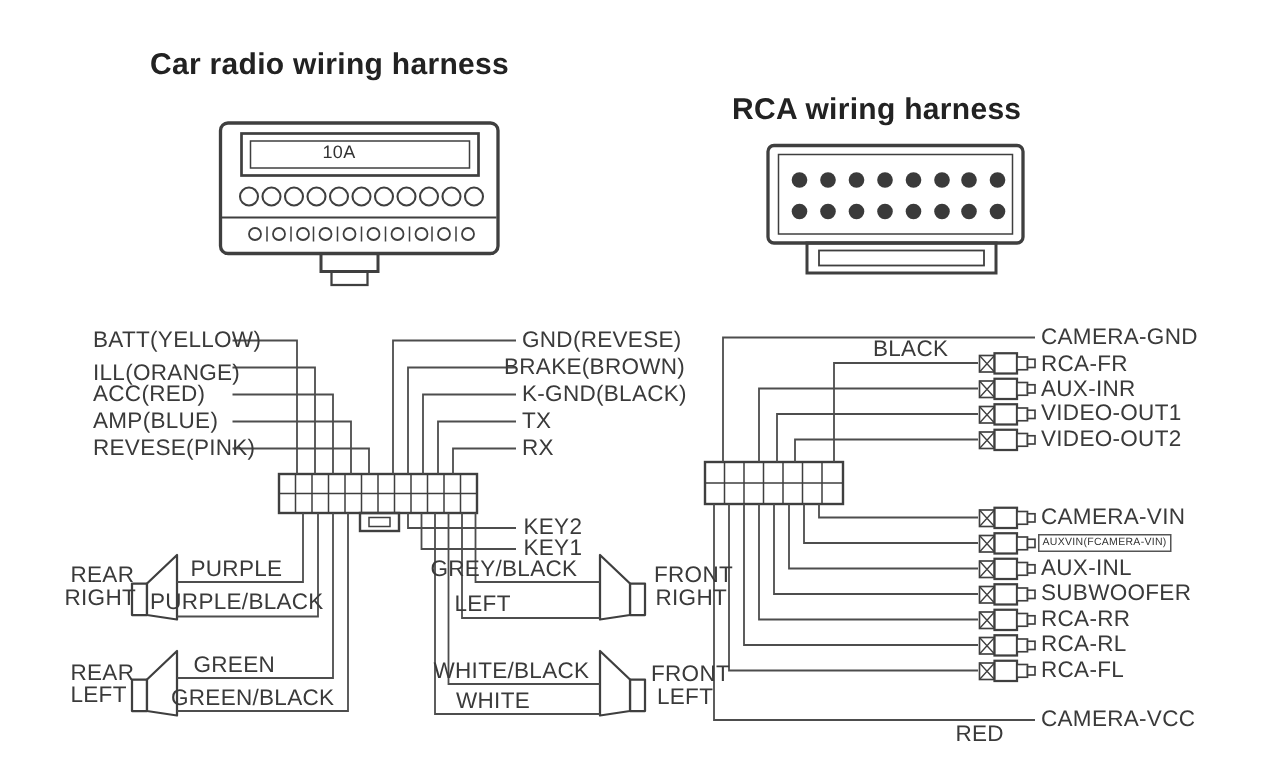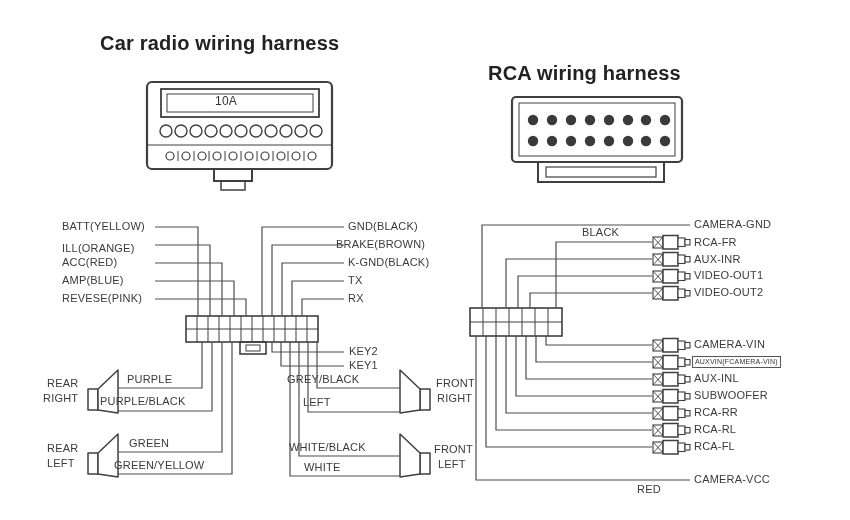--- a/index.html
+++ b/index.html
@@ -1,19 +1,19 @@
 <!DOCTYPE html>
 <html><head>
 <meta charset="utf-8">
 <style>
   html,body{margin:0;padding:0;background:#fff;}
   #stage{position:relative;width:850px;height:520px;background:#fff;overflow:hidden;
          font-family:"Liberation Sans",sans-serif;}
   #diagram-svg{position:absolute;left:0;top:0;}
-  .lbl{position:absolute;font-size:11px;line-height:13px;color:#3a3a3a;
+  .lbl{position:absolute;font-size:15px;line-height:13px;color:#3a3a3a;
        white-space:nowrap;letter-spacing:.2px;}
   .title{font-size:20px;line-height:23px;font-weight:600;color:#222;}
   .fuse{width:118px;text-align:center;font-size:12px;color:#333;}
   .tinybox{font-size:7px;line-height:8px;border:1px solid #555;padding:1px 2px;color:#333;}
 </style>
 </head>
 <body>
 
 <div id="stage">
 
@@ -173,41 +173,41 @@
 <div class="lbl title" style="left:488px;top:62px">RCA wiring harness</div>
 <div class="lbl title" style="left:100px;top:32px">Car radio wiring harness</div>
 <div class="lbl fuse" style="left:167px;top:95px">10A</div>
 
 <div class="lbl" style="left:62px;top:220px">BATT(YELLOW)</div>
 <div class="lbl" style="left:62px;top:242px">ILL(ORANGE)</div>
 <div class="lbl" style="left:62px;top:256px">ACC(RED)</div>
 <div class="lbl" style="left:62px;top:274px">AMP(BLUE)</div>
 <div class="lbl" style="left:62px;top:292px">REVESE(PINK)</div>
 
-<div class="lbl" style="left:348px;top:220px">GND(BLACK)</div>
+<div class="lbl" style="left:348px;top:220px">GND(REVESE)</div>
 <div class="lbl" style="left:336px;top:238px">BRAKE(BROWN)</div>
 <div class="lbl" style="left:348px;top:256px">K-GND(BLACK)</div>
 <div class="lbl" style="left:348px;top:274px">TX</div>
 <div class="lbl" style="left:348px;top:292px">RX</div>
 <div class="lbl" style="left:349px;top:345px">KEY2</div>
 <div class="lbl" style="left:349px;top:359px">KEY1</div>
 
 <div class="lbl" style="left:47px;top:377px">REAR</div>
 <div class="lbl" style="left:43px;top:392px">RIGHT</div>
 <div class="lbl" style="left:47px;top:442px">REAR</div>
 <div class="lbl" style="left:47px;top:457px">LEFT</div>
 <div class="lbl" style="left:436px;top:377px">FRONT</div>
 <div class="lbl" style="left:437px;top:392px">RIGHT</div>
 <div class="lbl" style="left:434px;top:443px">FRONT</div>
 <div class="lbl" style="left:438px;top:458px">LEFT</div>
 
 <div class="lbl" style="left:127px;top:373px">PURPLE</div>
 <div class="lbl" style="left:100px;top:395px">PURPLE/BLACK</div>
 <div class="lbl" style="left:129px;top:437px">GREEN</div>
-<div class="lbl" style="left:114px;top:459px">GREEN/YELLOW</div>
+<div class="lbl" style="left:114px;top:459px">GREEN/BLACK</div>
 <div class="lbl" style="left:287px;top:373px">GREY/BLACK</div>
 <div class="lbl" style="left:303px;top:396px">LEFT</div>
 <div class="lbl" style="left:289px;top:441px">WHITE/BLACK</div>
 <div class="lbl" style="left:304px;top:461px">WHITE</div>
 
 <div class="lbl" style="left:582px;top:226px">BLACK</div>
 <div class="lbl" style="left:637px;top:483px">RED</div>
 <div class="lbl" style="left:694px;top:218px">CAMERA-GND</div>
 <div class="lbl" style="left:694px;top:236px">RCA-FR</div>
 <div class="lbl" style="left:694px;top:253px">AUX-INR</div>

